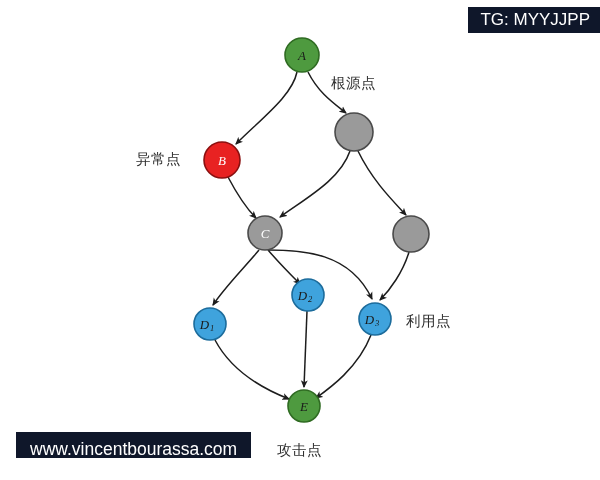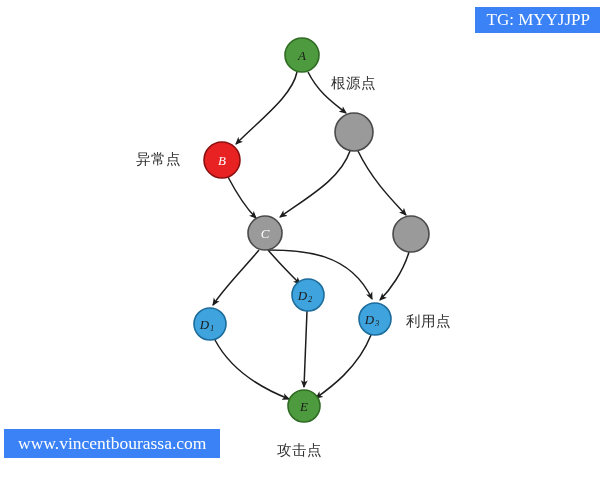--- a/index.html
+++ b/index.html
@@ -42,39 +42,39 @@
   .cn-label {
     position: absolute;
     font-family: "Liberation Serif", "DejaVu Serif", serif;
     font-size: 14.5px;
     color: #303030;
     white-space: nowrap;
     letter-spacing: 0.5px;
   }
   .watermark {
     position: absolute;
-    background: #3b82f6;
+    background: #0f172a;
     color: #ffffff;
-    font-family: Liberation Serif, serif;
+    font-family: Liberation Sans, sans-serif;
     white-space: nowrap;
     display: flex;
     align-items: center;
   }
   #wm-top {
     top: 7px;
     right: 0px;
     height: 26px;
     padding: 0 10px 0 12px;
     font-size: 17px;
   }
   #wm-bottom {
-    left: 4px;
+    left: 16px;
     bottom: 22px;
-    height: 29px;
-    padding: 0 14px 0 14px;
+    height: 18px;
+    padding: 8px 14px 0 14px;
     font-size: 17.5px;
   }
 </style>
 </head>
 <body>
 
 <div id="canvas">
 
   <svg id="graph" viewBox="0 0 600 480">
     <defs>

